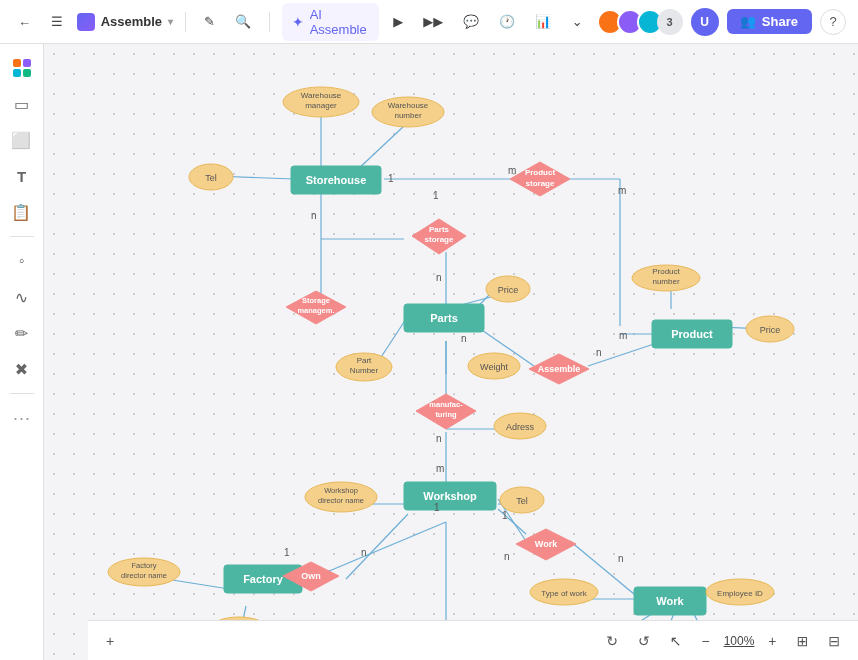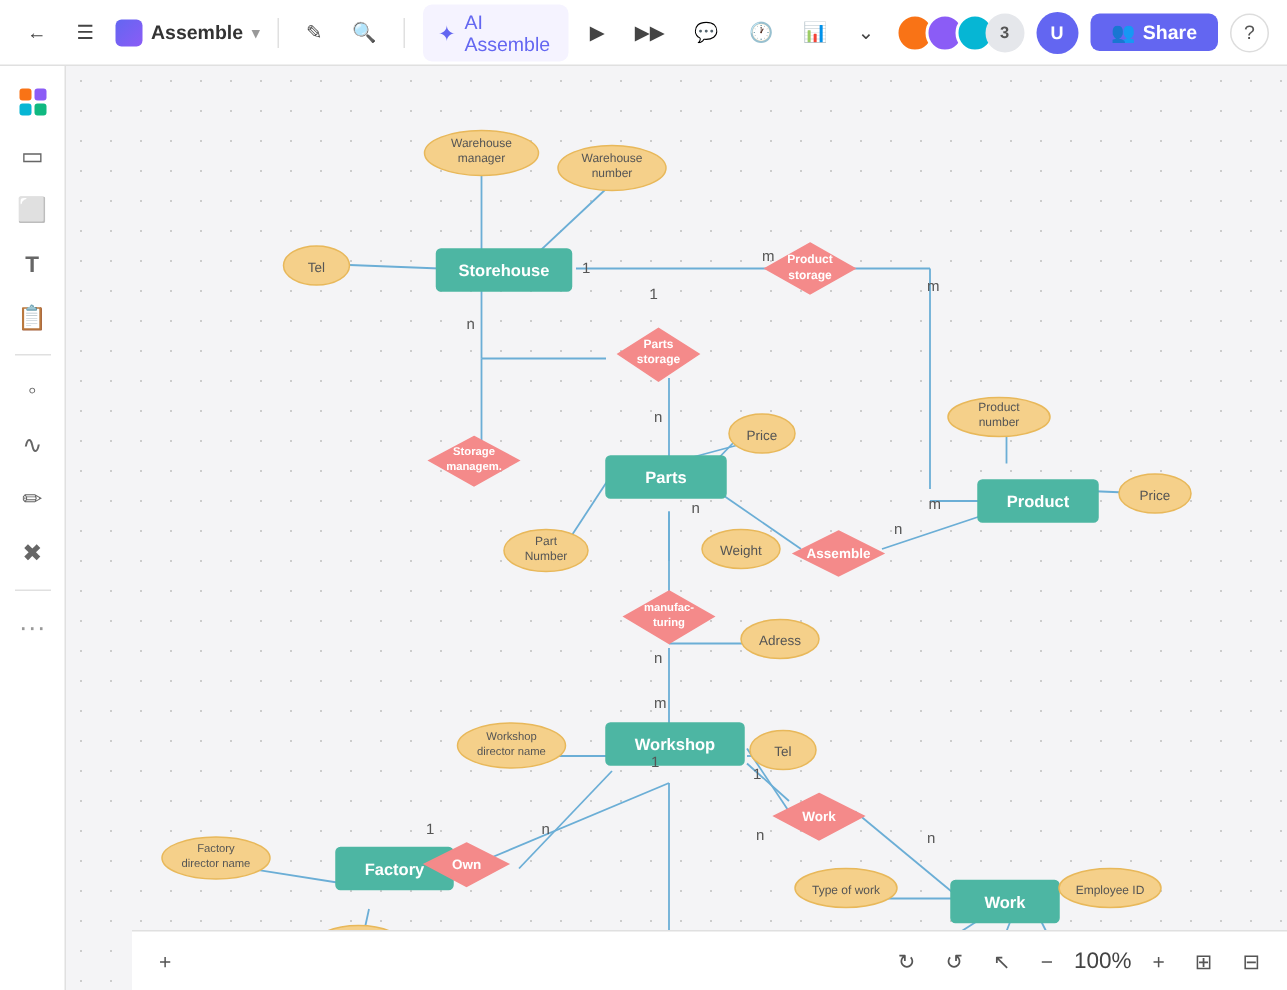--- a/index.html
+++ b/index.html
@@ -57,21 +57,21 @@
 
     
     #bottombar {
       position: absolute; bottom: 0; left: 44px; right: 0; height: 40px;
       background: #fff; border-top: 1px solid #e0e0e0;
       display: flex; align-items: center; justify-content: space-between; padding: 0 12px;
     }
     .bb-left { display: flex; align-items: center; gap: 8px; }
     .bb-right { display: flex; align-items: center; gap: 8px; }
     .bb-btn { background: none; border: none; cursor: pointer; color: #555; font-size: 14px; padding: 4px 6px; border-radius: 4px; display: flex; align-items: center; gap: 3px; }
-    .zoom-level { font-size: 15px; color: #444; }
+    .zoom-level { font-size: 12px; color: #444; text-decoration: underline; }
   </style>
 </head>
 <body>
 
 <div id="toolbar">
   <button class="tb-btn">←</button>
   <button class="tb-btn">☰</button>
   <div class="tb-logo">
     <div class="tb-logo-icon"></div>
     <span>Assemble</span>

